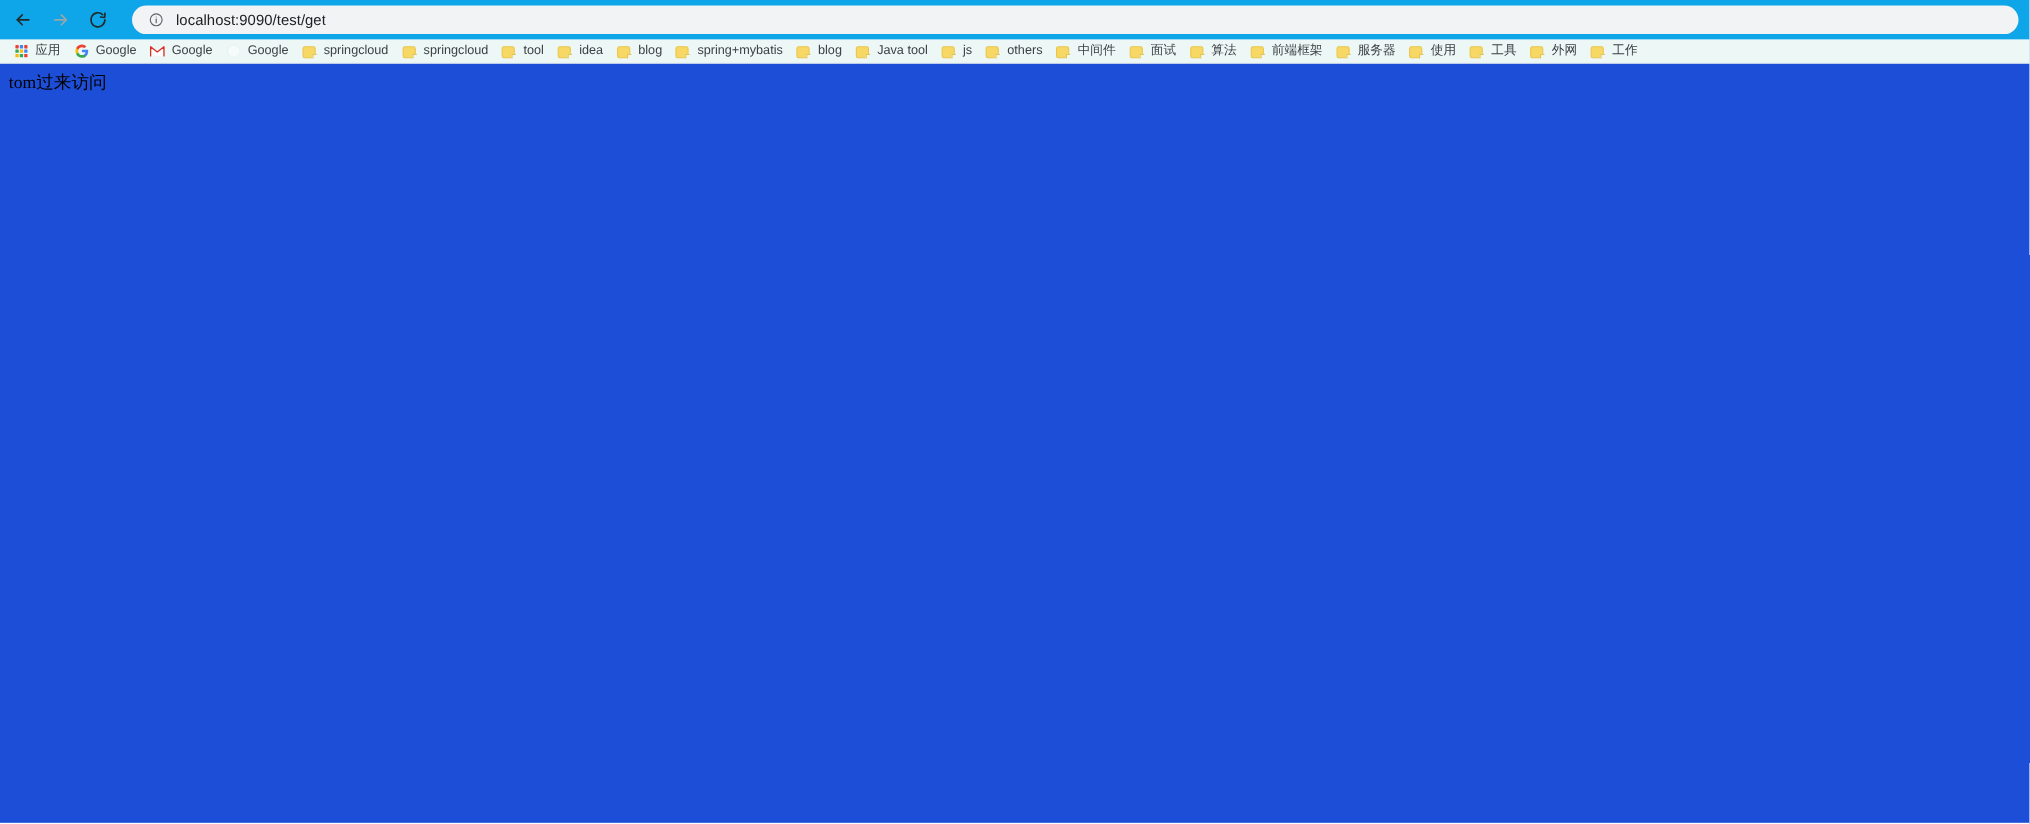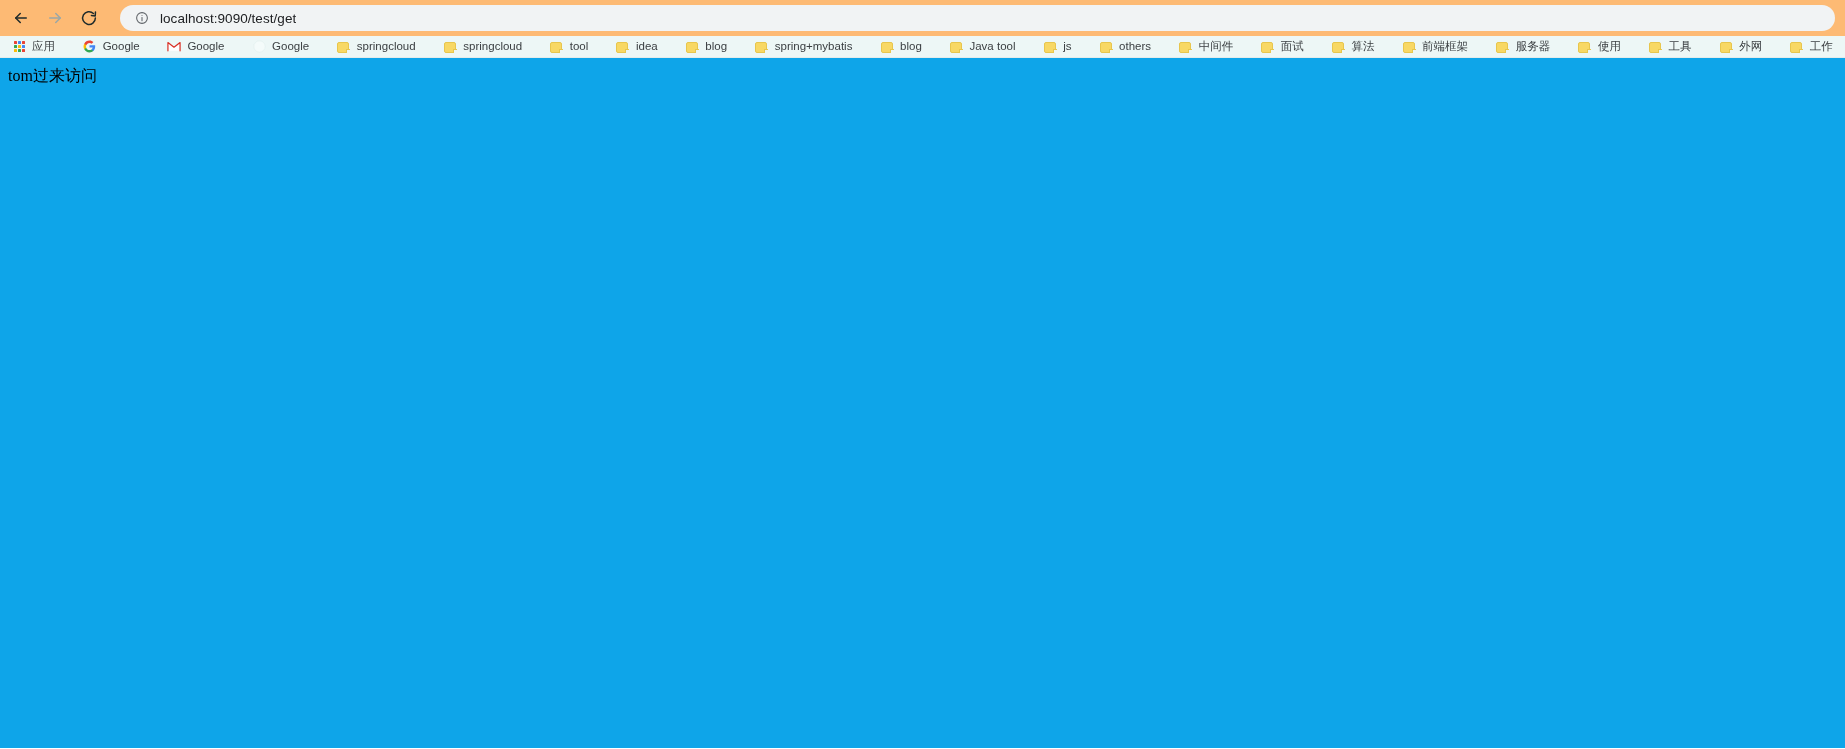--- a/index.html
+++ b/index.html
@@ -18,21 +18,21 @@
     width: 100%;
     background: #ffffff;
   }
 
   
   #toolbar {
     height: 36px;
     display: flex;
     align-items: center;
     padding: 0 6px;
-    background: #fdba74;
+    background: #0ea5e9;
   }
   .nav-btn {
     width: 30px;
     height: 30px;
     display: flex;
     align-items: center;
     justify-content: center;
     border-radius: 50%;
     flex: 0 0 auto;
     margin-right: 4px;
@@ -74,21 +74,20 @@
 
   
   #bookmarks-bar {
     height: 22px;
     background: #edf7f6;
     display: flex;
     align-items: center;
     padding: 0 6px;
     overflow: hidden;
     border-bottom: 1px solid #e4eceb;
-    justify-content: space-between;
   }
   .bm-item {
     display: flex;
     align-items: center;
     height: 20px;
     padding: 0 6px;
     border-radius: 4px;
     flex: 0 0 auto;
     cursor: pointer;
     white-space: nowrap;
@@ -140,21 +139,21 @@
     width: 4px; height: 4px;
     background: #edf7f6;
     border-left: 1px solid #e8c64d;
     border-top: 1px solid #e8c64d;
   }
 
   
   #page-content {
     width: 100%;
     height: calc(749px - 36px - 23px);
-    background: #0ea5e9;
+    background: #1d4ed8;
     padding: 8px 8px 8px 8px;
   }
   #page-text {
     font-size: 16px;
     color: #000000;
     font-family: "Liberation Serif", "DejaVu Serif", serif;
     line-height: 1.2;
     white-space: pre-wrap;
   }
 </style>

